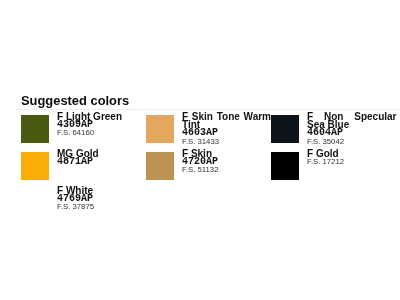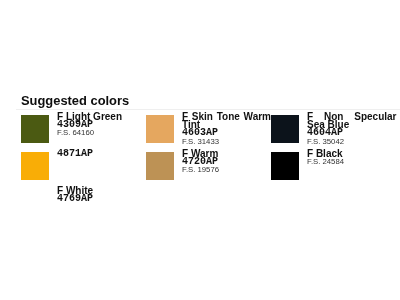--- a/index.html
+++ b/index.html
@@ -64,42 +64,44 @@
       <div class="color-name">F Non Specular Sea Blue</div>
       <div class="color-code">4604AP</div>
       <div class="color-fs">F.S. 35042</div>
     </div>
   </div>
       </div>
       <div class="color-row">
         <div class="color-entry col0">
     <div class="swatch" style="background: rgb(249, 173, 6);"></div>
     <div class="color-info">
+      <div class="color-name">MG Gold</div>
       <div class="color-code">4871AP</div>
     </div>
   </div>
         <div class="color-entry col1">
     <div class="swatch" style="background: rgb(189, 146, 85);"></div>
     <div class="color-info">
-      <div class="color-name">F Warm</div>
+      <div class="color-name">F Skin</div>
       <div class="color-code">4720AP</div>
-      <div class="color-fs">F.S. 19576</div>
+      <div class="color-fs">F.S. 51132</div>
     </div>
   </div>
         <div class="color-entry col2">
     <div class="swatch" style="background: rgb(0, 0, 0);"></div>
     <div class="color-info">
-      <div class="color-name">F Black</div>
-      <div class="color-fs">F.S. 24584</div>
+      <div class="color-name">F Gold</div>
+      <div class="color-fs">F.S. 17212</div>
     </div>
   </div>
       </div>
       <div class="color-row">
         <div class="color-entry col0">
     <div class="swatch" style="background: rgb(255, 255, 255);"></div>
     <div class="color-info">
       <div class="color-name">F White</div>
       <div class="color-code">4769AP</div>
+      <div class="color-fs">F.S. 37875</div>
     </div>
   </div>
       </div>
     </div>
 </div>
 
 </body></html>

